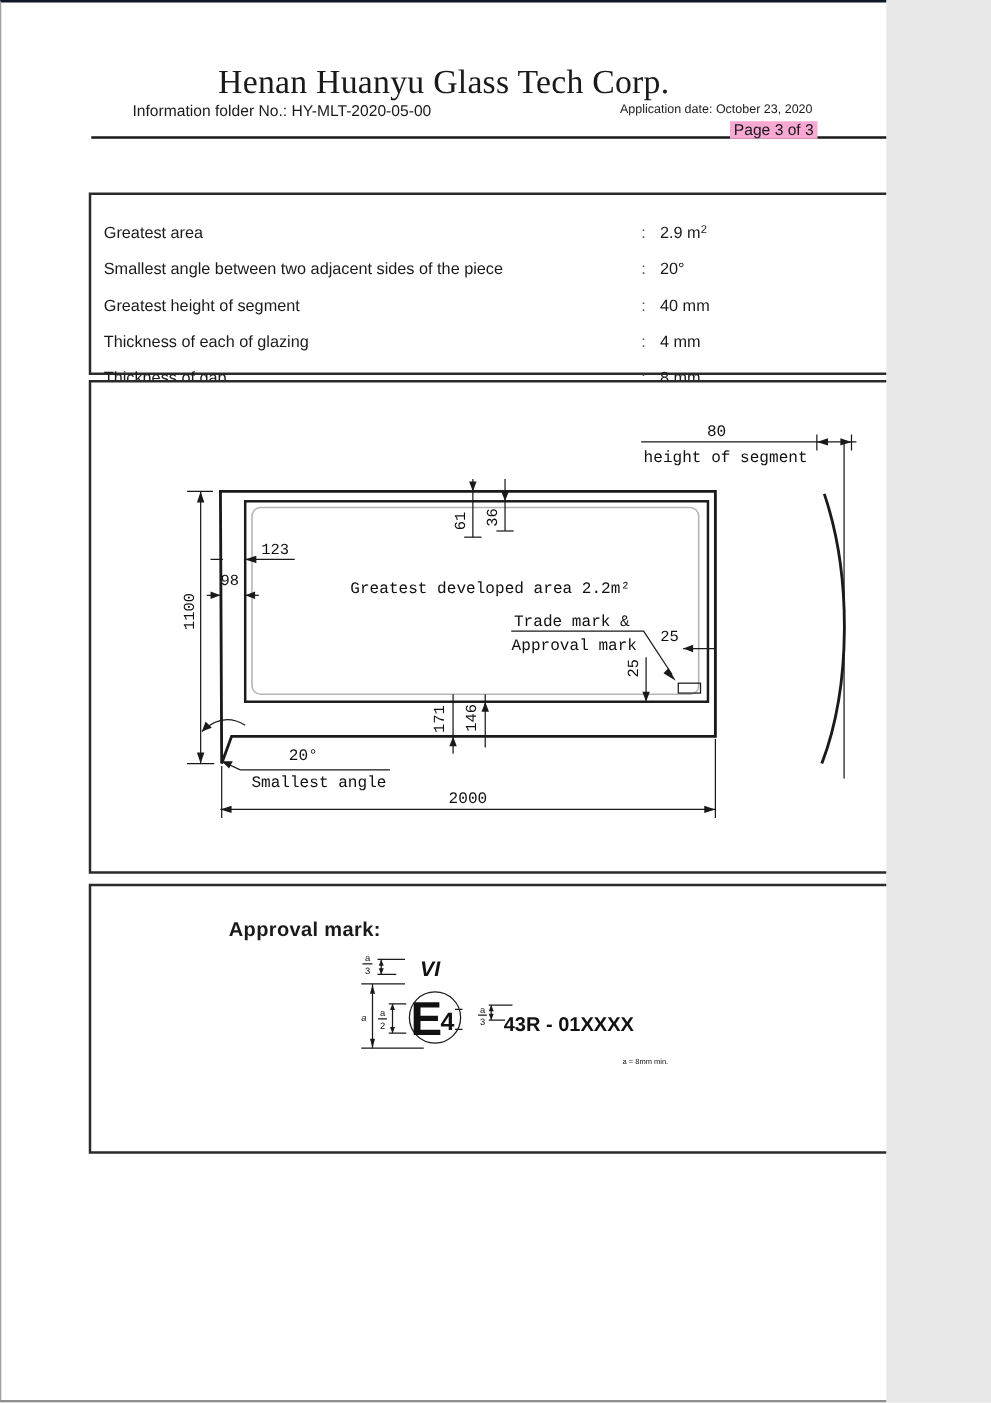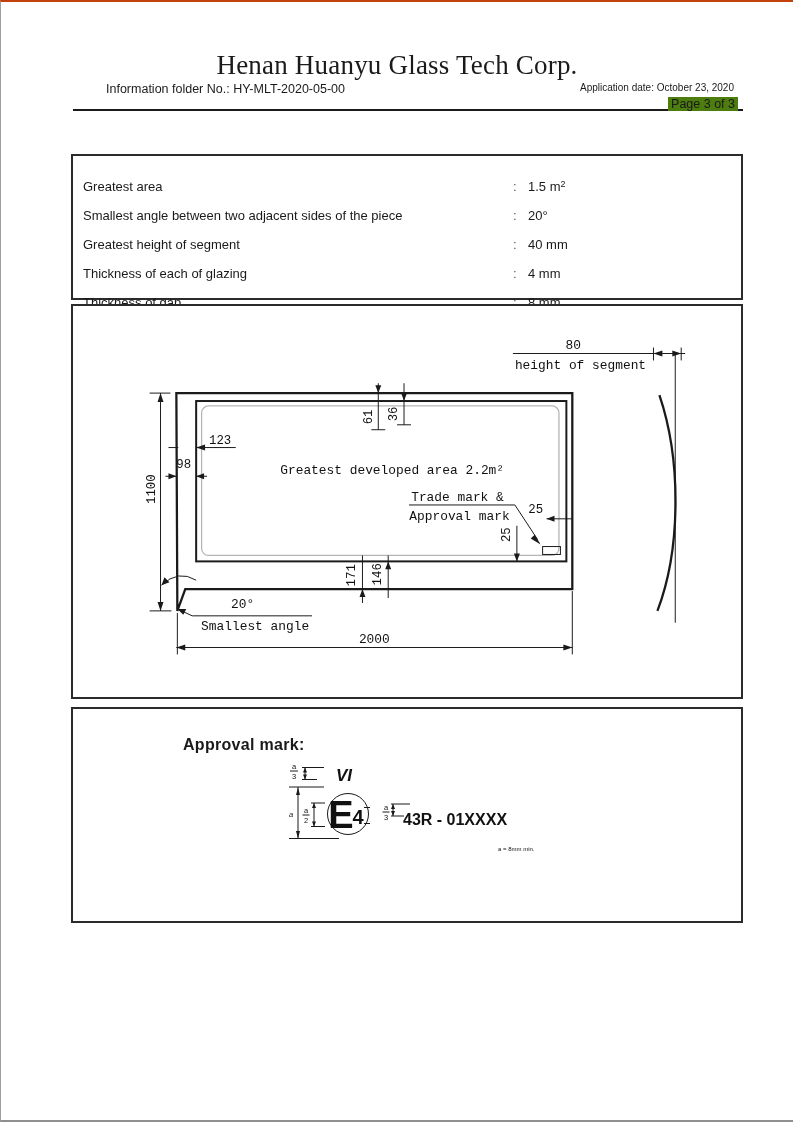--- a/index.html
+++ b/index.html
@@ -1,27 +1,27 @@
 <!DOCTYPE html>
 <html><head>
 <meta charset="utf-8">
 <style>
   html,body{margin:0;padding:0;background:#e8e8e8;}
   .page{
-    position:relative;width:793px;height:1122px;background:#ffffff;
+    position:relative;width:709px;height:1122px;background:#ffffff;
     box-sizing:border-box;overflow:hidden;
-    border-top:2px solid #c2410c;border-left:1px solid #a0a0a0;border-bottom:2px solid #8f8f8f;
+    border-top:2px solid #0f172a;border-left:1px solid #a0a0a0;border-bottom:2px solid #8f8f8f;
     font-family:"Liberation Sans",sans-serif;color:#1a1a1a;
   }
   .abs{position:absolute;}
   .company{left:0;right:0;top:48px;text-align:center;
     font-family:"Liberation Serif",serif;font-size:27px;letter-spacing:.2px;}
   .info-folder{left:105px;top:80px;font-size:12.5px;}
   .app-date{right:59px;top:80px;font-size:10px;}
-  .page-no{right:55px;top:95px;font-size:12.5px;background:#4d7c0f;padding:0 3px;}
+  .page-no{right:55px;top:95px;font-size:12.5px;background:#f9a8d4;padding:0 3px;}
   .rule{left:72px;top:107px;width:670px;height:2px;background:#1a1a1a;}
   .section-title{left:70px;top:123px;width:672px;text-align:center;
     font-size:13px;font-weight:bold;letter-spacing:.2px;}
   .box{position:absolute;left:70px;width:672px;box-sizing:border-box;
     border:2px solid #2b2b2b;background:#fff;}
   .spec-table{top:152px;height:146px;padding-top:16px;}
   .spec-row{position:relative;height:28.8px;}
   .spec-label{position:absolute;left:10px;top:50%;transform:translateY(-50%);font-size:13px;}
   .spec-colon{position:absolute;left:440px;top:50%;transform:translateY(-50%);font-size:13px;color:#555;}
   .spec-value{position:absolute;left:455px;top:50%;transform:translateY(-50%);font-size:13px;}
@@ -50,21 +50,21 @@
   <div class="abs company">Henan Huanyu Glass Tech Corp.</div>
   <div class="abs info-folder">Information folder No.: HY-MLT-2020-05-00</div>
   <div class="abs app-date">Application date: October 23, 2020</div>
   <div class="abs rule"></div>
   <div class="abs page-no">Page 3 of 3</div>
 
   <div class="box spec-table">
     <div class="spec-row">
       <div class="spec-label">Greatest area</div>
       <div class="spec-colon">:</div>
-      <div class="spec-value"><span>1.5 m</span><sup>2</sup></div>
+      <div class="spec-value"><span>2.9 m</span><sup>2</sup></div>
     </div>
     <div class="spec-row">
       <div class="spec-label">Smallest angle between two adjacent sides of the piece</div>
       <div class="spec-colon">:</div>
       <div class="spec-value"><span>20°</span></div>
     </div>
     <div class="spec-row">
       <div class="spec-label">Greatest height of segment</div>
       <div class="spec-colon">:</div>
       <div class="spec-value"><span>40 mm</span></div>

